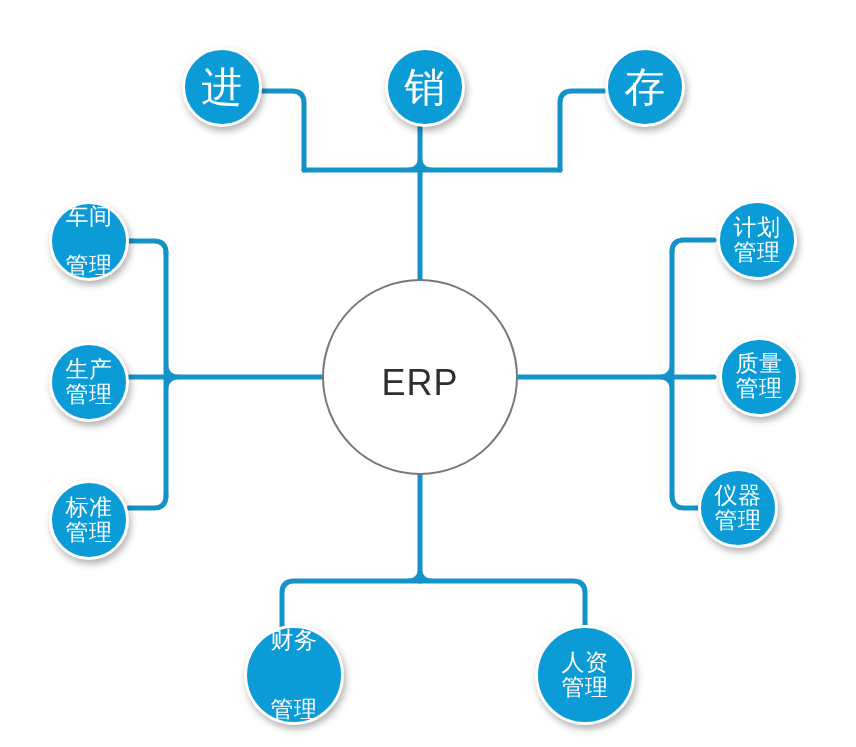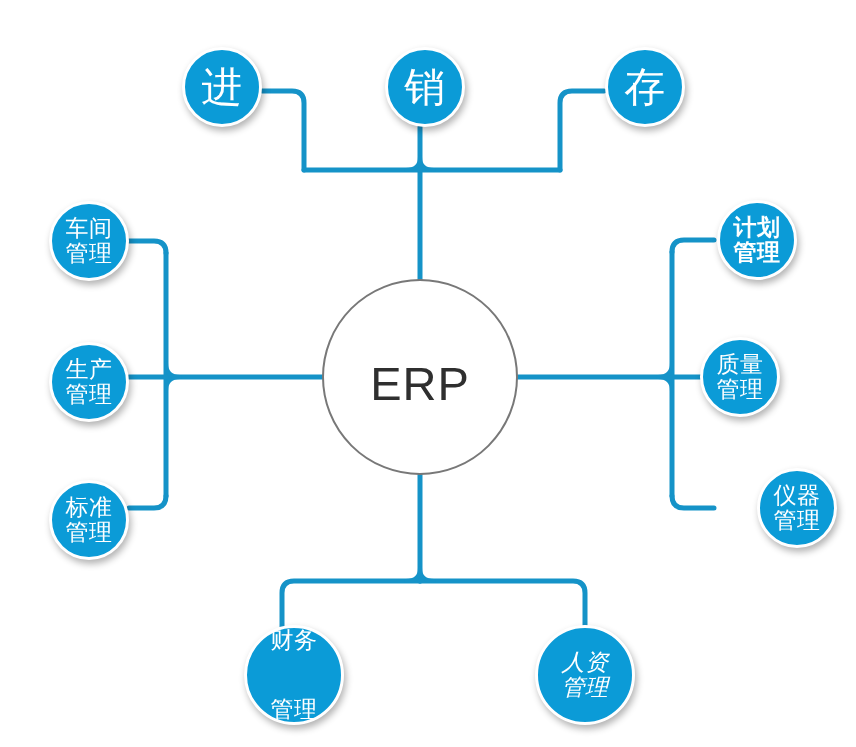--- a/index.html
+++ b/index.html
@@ -58,21 +58,21 @@
     border-radius: 50%;
     background: #ffffff;
     border: 2px solid #787878;
     box-sizing: border-box;
     display: flex;
     align-items: center;
     justify-content: center;
     z-index: 5;
   }
   .hub .hub-label {
-    font-size: 47px;
+    font-size: 36px;
     color: #2f2f2f;
     letter-spacing: 1px;
     font-family: "Liberation Sans", "DejaVu Sans", sans-serif;
     margin-top: 12px;
   }
 </style>
 </head>
 <body>
 
 <div id="canvas">
@@ -134,53 +134,53 @@
   </div>
 
   <div class="node single" style="left:385px; top:47px; width:80px; height:80px;">
     <span class="ln">销</span>
   </div>
 
   <div class="node single" style="left:605px; top:47px; width:80px; height:80px;">
     <span class="ln">存</span>
   </div>
 
-  <div class="node dual" style="left:49px; top:201px; width:80px; height:80px;">
+  <div class="node dual" style="left:49px; top:201px; width:80px; height:80px;justify-content:space-between;">
     <span class="ln">车间</span>
     <span class="ln">管理</span>
   </div>
 
   <div class="node dual" style="left:49px; top:342px; width:80px; height:80px;">
     <span class="ln">生产</span>
     <span class="ln">管理</span>
   </div>
 
   <div class="node dual" style="left:49px; top:480px; width:80px; height:80px;">
     <span class="ln">标准</span>
     <span class="ln">管理</span>
   </div>
 
-  <div class="node dual" style="left:717px; top:200px; width:80px; height:80px;font-weight:bold;">
+  <div class="node dual" style="left:717px; top:200px; width:80px; height:80px;">
     <span class="ln">计划</span>
     <span class="ln">管理</span>
   </div>
 
-  <div class="node dual" style="left:700px; top:337px; width:80px; height:80px;">
+  <div class="node dual" style="left:719px; top:337px; width:80px; height:80px;font-family:Liberation Serif, serif;">
     <span class="ln">质量</span>
     <span class="ln">管理</span>
   </div>
 
-  <div class="node dual" style="left:757px; top:468px; width:80px; height:80px;">
+  <div class="node dual" style="left:698px; top:468px; width:80px; height:80px;">
     <span class="ln">仪器</span>
     <span class="ln">管理</span>
   </div>
 
   <div class="node dual" style="left:244px; top:625px; width:100px; height:100px;justify-content:space-between;">
     <span class="ln">财务</span>
     <span class="ln">管理</span>
   </div>
 
-  <div class="node dual" style="left:535px; top:625px; width:100px; height:100px;font-style:italic;">
+  <div class="node dual" style="left:535px; top:625px; width:100px; height:100px;">
     <span class="ln">人资</span>
     <span class="ln">管理</span>
   </div>
 
 </div>
 
 </body></html>

